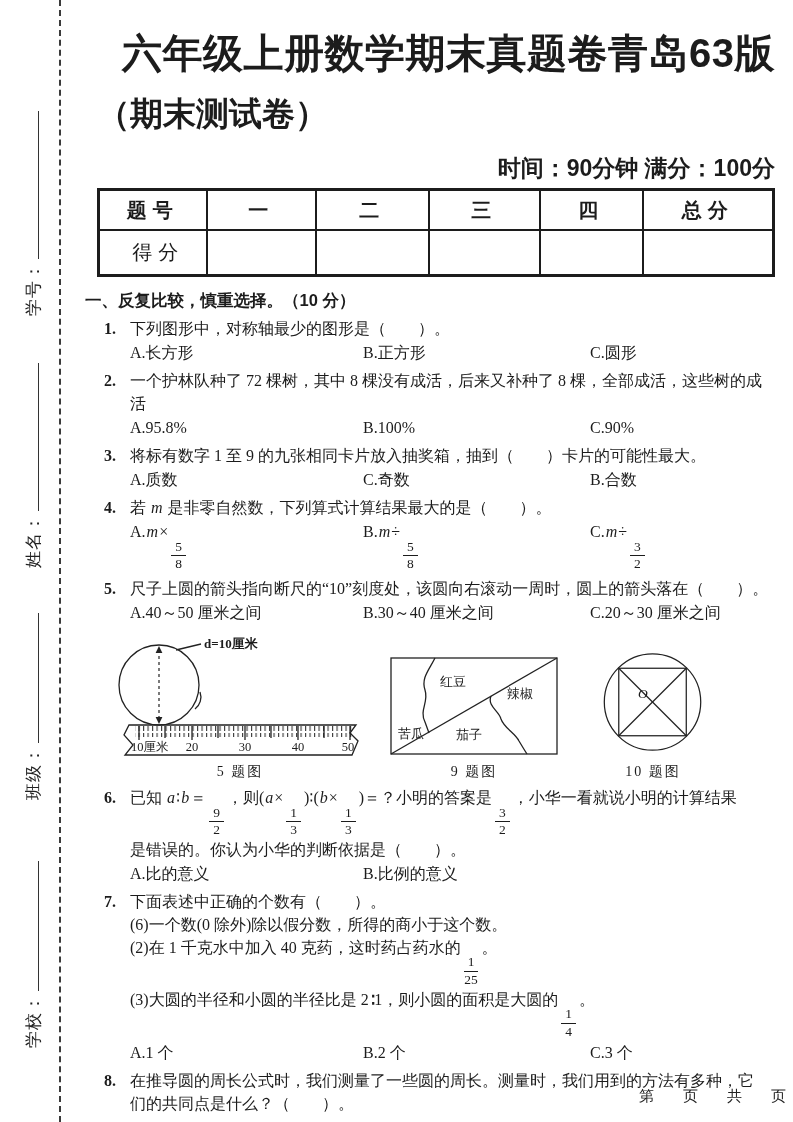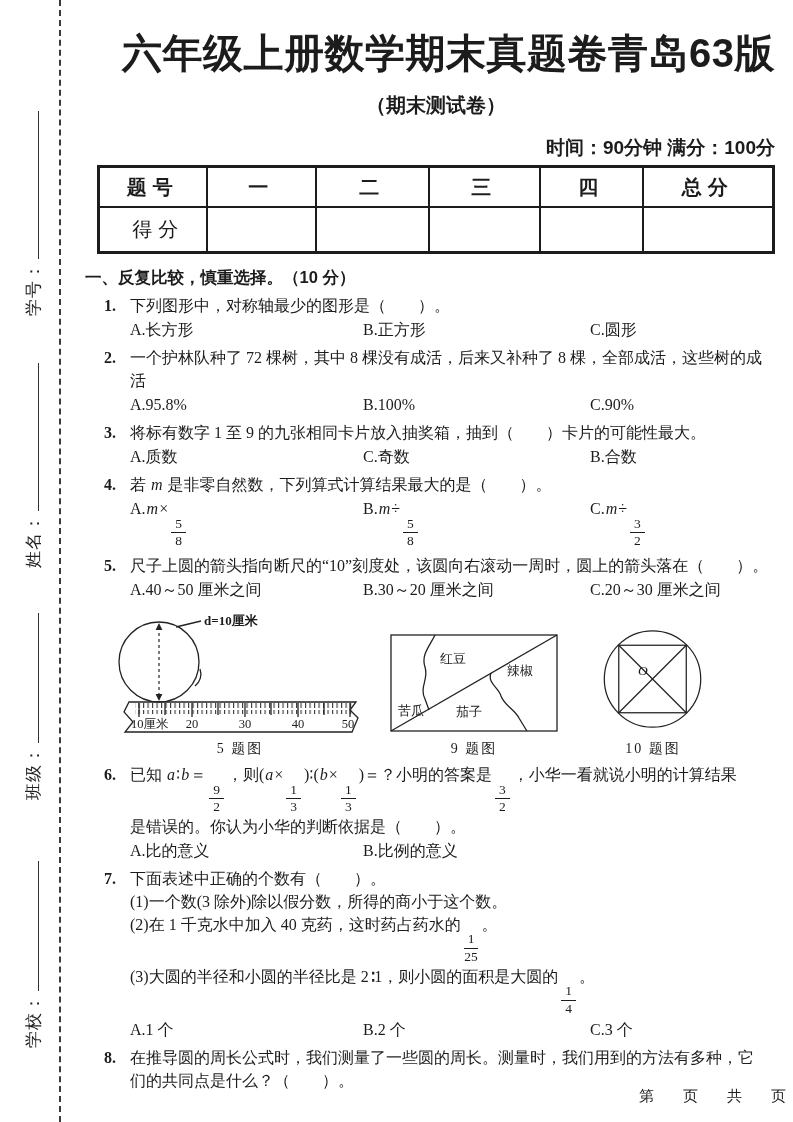--- a/index.html
+++ b/index.html
@@ -11,23 +11,23 @@
   .side-field{position:absolute;left:21px;white-space:nowrap;transform:rotate(-90deg);
               transform-origin:0 0;font-size:17px;color:#222;letter-spacing:1px;}
   .side-blank{display:inline-block;width:148px;height:1em;border-bottom:1.6px solid #333;
               margin-left:3px;vertical-align:baseline;}
 
   
   .content{position:absolute;left:97px;width:678px;top:0;}
   .title{margin-top:30px;font-family:"Liberation Sans",sans-serif;font-weight:bold;
          font-size:40px;line-height:1.15;text-align:right;white-space:nowrap;letter-spacing:0.5px;}
   .subtitle{margin-top:16px;font-family:"Liberation Sans",sans-serif;font-weight:bold;
-            font-size:20px;text-align:center;}
+            font-size:33px;}
   .meta{margin-top:16px;margin-bottom:4px;text-align:right;font-family:"Liberation Sans",sans-serif;
-        font-weight:bold;font-size:19px;}
+        font-weight:bold;font-size:23px;}
 
   
   table.score{width:100%;border-collapse:collapse;table-layout:fixed;border:3px solid #1c1c1c;}
   table.score td{border:2px solid #1c1c1c;text-align:center;font-size:20px;letter-spacing:6px;
                  padding:0;}
   table.score tr.r1 td{height:38px;font-weight:bold;}
   table.score tr.r2 td{height:43px;padding-left:11px;}
 
   
   .section-heading{margin:13px 0 4px -12px;font-family:"Liberation Sans",sans-serif;
@@ -174,21 +174,21 @@
         </div>
       </div>
     </div>
 
     <div class="question">
       <span class="qnum">5.</span>
       <div class="qbody">
         <div class="qline">尺子上圆的箭头指向断尺的“10”刻度处，该圆向右滚动一周时，圆上的箭头落在（　　）。</div>
         <div class="opts">
           <span class="opt">A.40～50 厘米之间</span>
-          <span class="opt">B.30～20 厘米之间</span>
+          <span class="opt">B.30～40 厘米之间</span>
           <span class="opt">C.20～30 厘米之间</span>
         </div>
       </div>
     </div>
 
     <div class="figures">
       <figure class="fig5">
         <svg width="266" height="122" viewBox="0 0 266 122">
           <defs>
             <pattern id="tk" width="4.5" height="11" patternUnits="userSpaceOnUse">
@@ -273,21 +273,21 @@
           <span class="opt">A.比的意义</span>
           <span class="opt">B.比例的意义</span>
         </div>
       </div>
     </div>
 
     <div class="question">
       <span class="qnum">7.</span>
       <div class="qbody">
         <div class="qline">下面表述中正确的个数有（　　）。</div>
-        <div class="qline">(1)一个数(3 除外)除以假分数，所得的商小于这个数。</div>
+        <div class="qline">(6)一个数(0 除外)除以假分数，所得的商小于这个数。</div>
         <div class="qline">(2)在 1 千克水中加入 40 克药，这时药占药水的<span class="frac">
               <span class="fn">1</span>
               <span class="fd">25</span>
             </span>。</div>
         <div class="qline">(3)大圆的半径和小圆的半径比是 2∶1，则小圆的面积是大圆的<span class="frac">
               <span class="fn">1</span>
               <span class="fd">4</span>
             </span>。</div>
         <div class="opts">
           <span class="opt">A.1 个</span>

